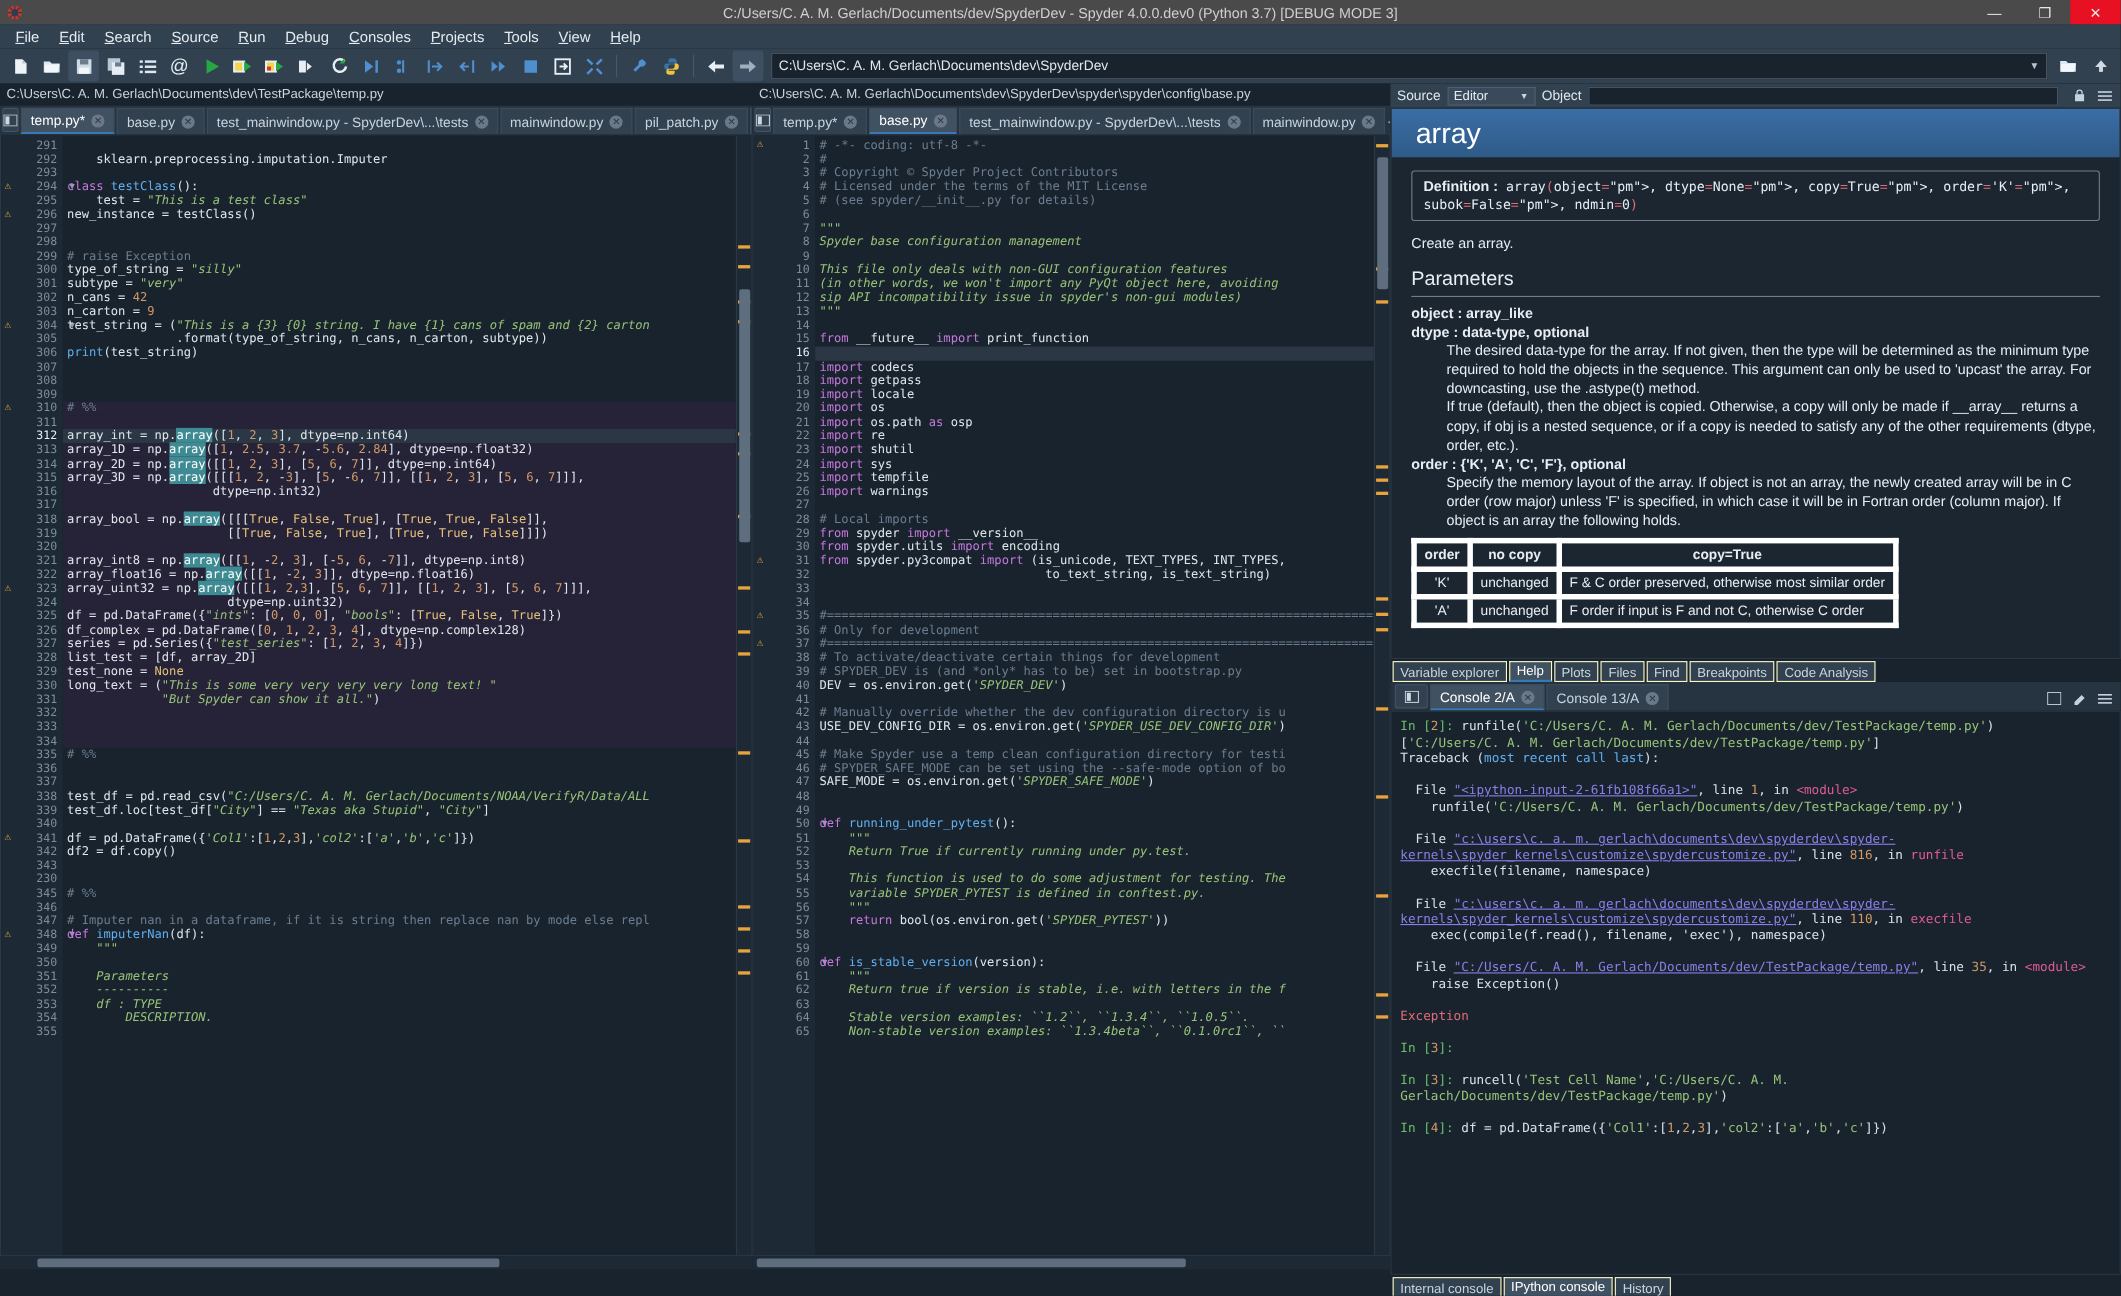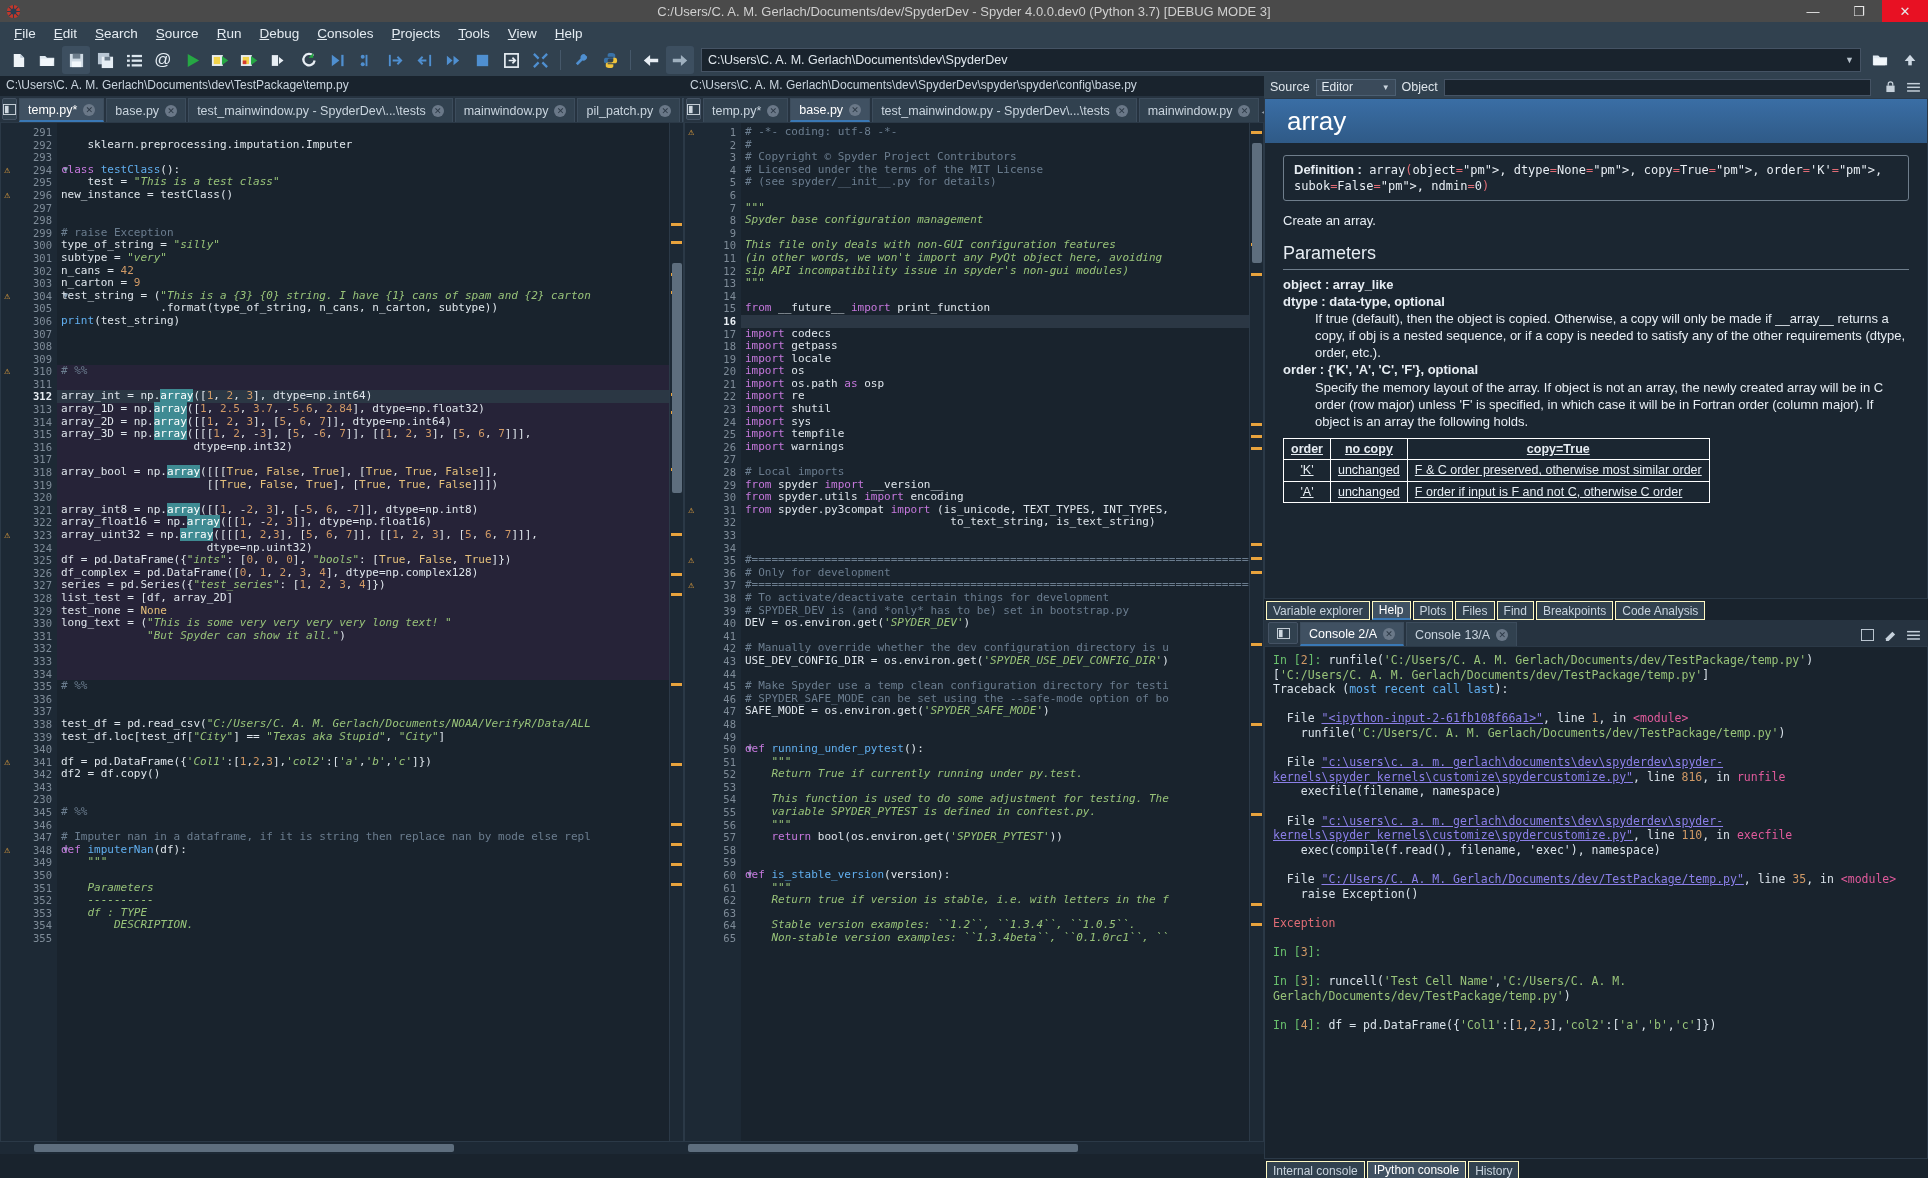--- a/index.html
+++ b/index.html
@@ -49,21 +49,21 @@
   .tab.sel { background:#405162; color:#ffffff; border-bottom:2px solid #3a78b5; }
   .tab .x { width:12px; height:12px; border-radius:50%; background:#6a7888; color:#2b3845; font-size:9px;
             display:flex; align-items:center; justify-content:center; }
   .navbtn { width:16px; height:22px; display:flex; align-items:center; justify-content:center; color:#8e9aa6; font-size:10px; }
 
   
   .codewrap { flex:1; display:flex; background:#19232d; border:1px solid #2b3947; overflow:hidden; position:relative; }
   .gutter { width:56px; background:#1d2935; text-align:right; padding-top:3px; flex-shrink:0; }
   .gline { height:12.6px; line-height:12.6px; font-family:"DejaVu Sans Mono", monospace; font-size:10.5px; color:#7f8c99;
            padding-right:5px; position:relative; }
-  .gline.cur { color:#e8eef4; font-weight:bold; }
+  .gline.cur { color:#e8eef4; font-weight:normal; }
   .gline .warn { position:absolute; left:3px; top:0px; color:#e8a33d; font-size:10px; }
   .gline .fold { position:absolute; right:-11px; top:0; color:#8aa0b5; font-size:8px; }
 
   .code { flex:1; padding-top:3px; overflow:hidden; position:relative; }
   .cline { height:12.6px; line-height:12.6px; font-family:"DejaVu Sans Mono", monospace; font-size:11px; color:#dfe6ec;
            white-space:pre; padding-left:4px; }
   .cline.cell { background:#262338; }
   .cline.cur  { background:#2b3744; }
 
   .kw  { color:#c678dd; }
@@ -96,21 +96,21 @@
   .helpinner { padding:12px 18px; color:#e7edf3; font-size:13px; line-height:1.32; }
   .defbox { border:1px solid #6f7e8c; border-radius:3px; padding:5px 10px; display:inline-block; margin-bottom:11px;
             font-family:"DejaVu Sans Mono", monospace; font-size:12px; background:#1b2631; }
   .defbox b { font-family:"Liberation Sans",sans-serif; font-size:13px; }
   .pm { color:#e06c75; }
   .h2 { font-size:18px; margin:13px 0 3px 0; }
   .rule { height:1px; background:#6f7e8c; margin-bottom:6px; }
   .pname { font-weight:bold; }
   .pind { margin-left:32px; }
   .tbl { border-collapse:collapse; margin-top:8px; font-size:12.5px; }
-  .tbl td,.tbl th { border:1px solid #ffffff; padding:2px 7px; text-align:center;text-decoration:underline; }
+  .tbl td,.tbl th { border:5px solid #ffffff; padding:2px 7px; text-align:center; }
   .tbl td.l { text-align:left; }
 
   .paneltabs { height:21px; background:#19232d; display:flex; align-items:flex-end; gap:2px; padding-left:2px; }
   .ptab { height:19px; padding:0 6px; display:flex; align-items:center; font-size:12px; color:#c9d4de; background:#31414f;
           border:1px solid #fef9c3;margin-top:16px; }
   .ptab.sel { background:#405162; color:#fff; border-bottom:2px solid #3a78b5; }
 
   
   .consolehdr { height:26px; background:#263340; display:flex; align-items:flex-end; padding-left:2px; }
   .conbody { flex:1; background:#19232d; border:1px solid #2b3947; padding:6px 8px; overflow:hidden;
@@ -747,20 +747,21 @@
         <div class="defbox">
           <b>Definition :</b>
           <span id="help-sig"> array<span class="pm">(</span>object<span class<span="" class="pm">=</span>"pm"&gt;, dtype<span class="pm">=</span>None<span class<span="" class="pm">=</span>"pm"&gt;, copy<span class="pm">=</span>True<span class<span="" class="pm">=</span>"pm"&gt;, order<span class="pm">=</span>'K'<span class<span="" class="pm">=</span>"pm"&gt;, subok<span class="pm">=</span>False<span class<span="" class="pm">=</span>"pm"&gt;, ndmin<span class="pm">=</span>0<span class="pm">)</span></span>
         </div>
         <div>Create an array.</div>
         <div class="h2">Parameters</div>
         <div class="rule"></div>
         <div id="help-params">
             <div class="pname">object : array_like</div>
             <div class="pname">dtype : data-type, optional</div>
+            <div class="pind">The desired data-type for the array. If not given, then the type will be determined as the minimum type required to hold the objects in the sequence. This argument can only be used to 'upcast' the array. For downcasting, use the .astype(t) method.</div>
             <div class="pind">If true (default), then the object is copied. Otherwise, a copy will only be made if __array__ returns a copy, if obj is a nested sequence, or if a copy is needed to satisfy any of the other requirements (dtype, order, etc.).</div>
             <div class="pname">order : {'K', 'A', 'C', 'F'}, optional</div>
             <div class="pind">Specify the memory layout of the array. If object is not an array, the newly created array will be in C order (row major) unless 'F' is specified, in which case it will be in Fortran order (column major). If object is an array the following holds.</div>
           </div>
         <table class="tbl">
           <thead>
               <tr id="help-thead">
                 <th>order</th>
                 <th>no copy</th>
                 <th>copy=True</th>

